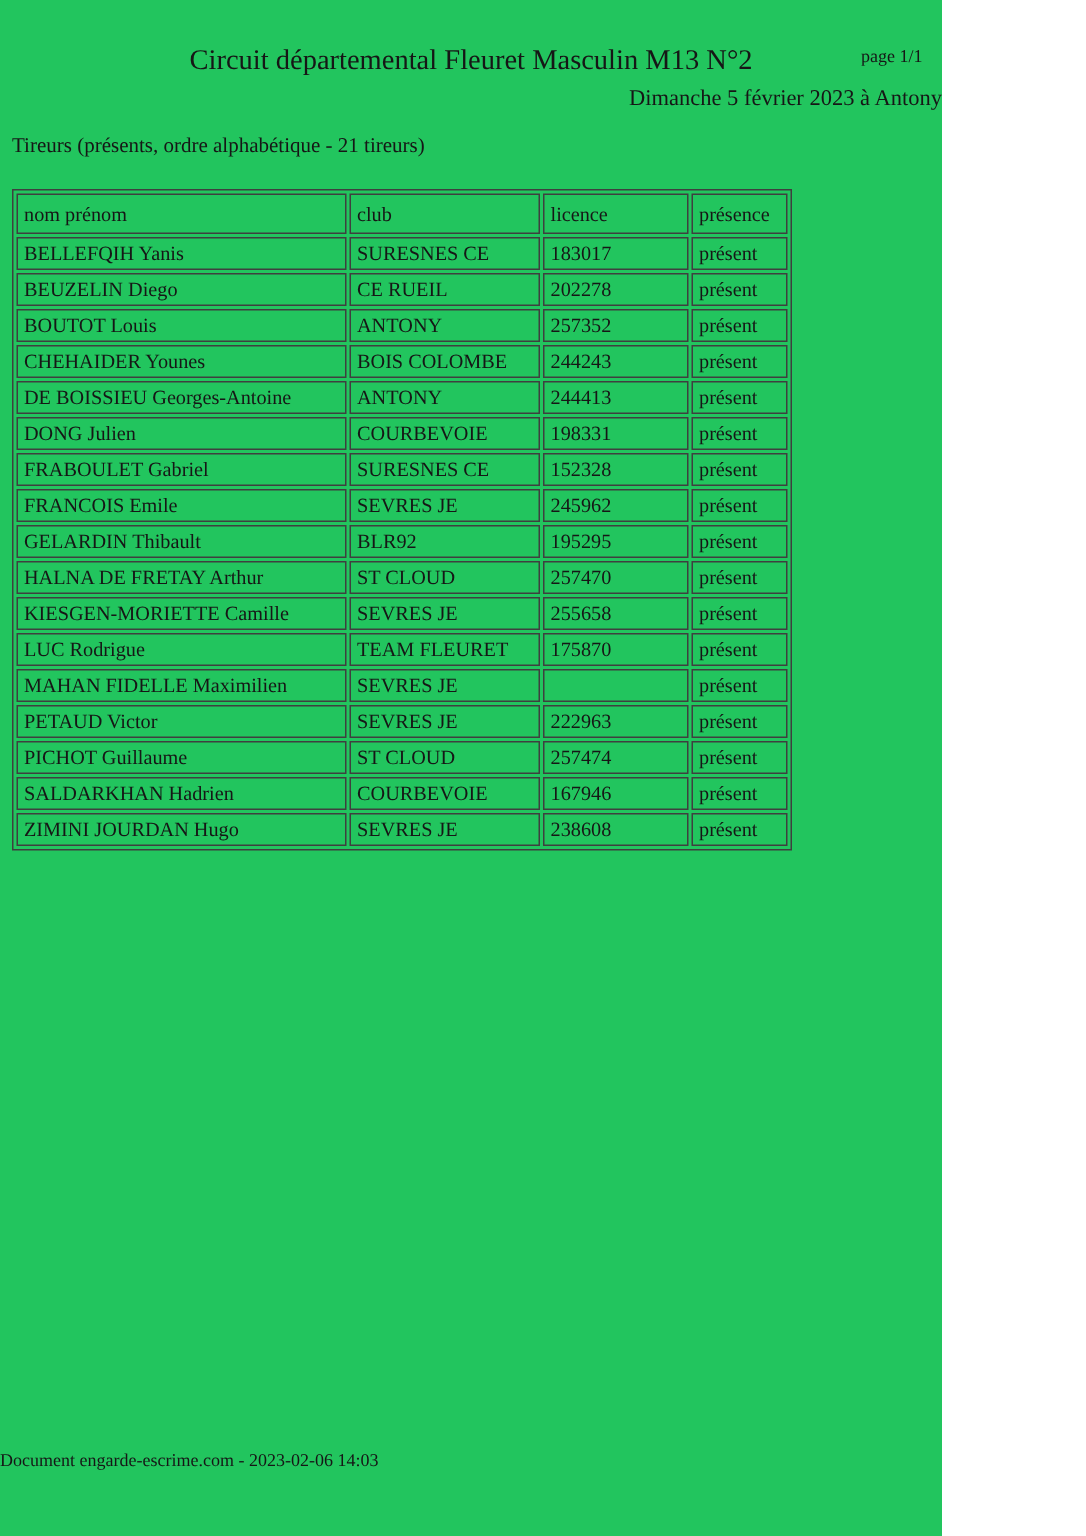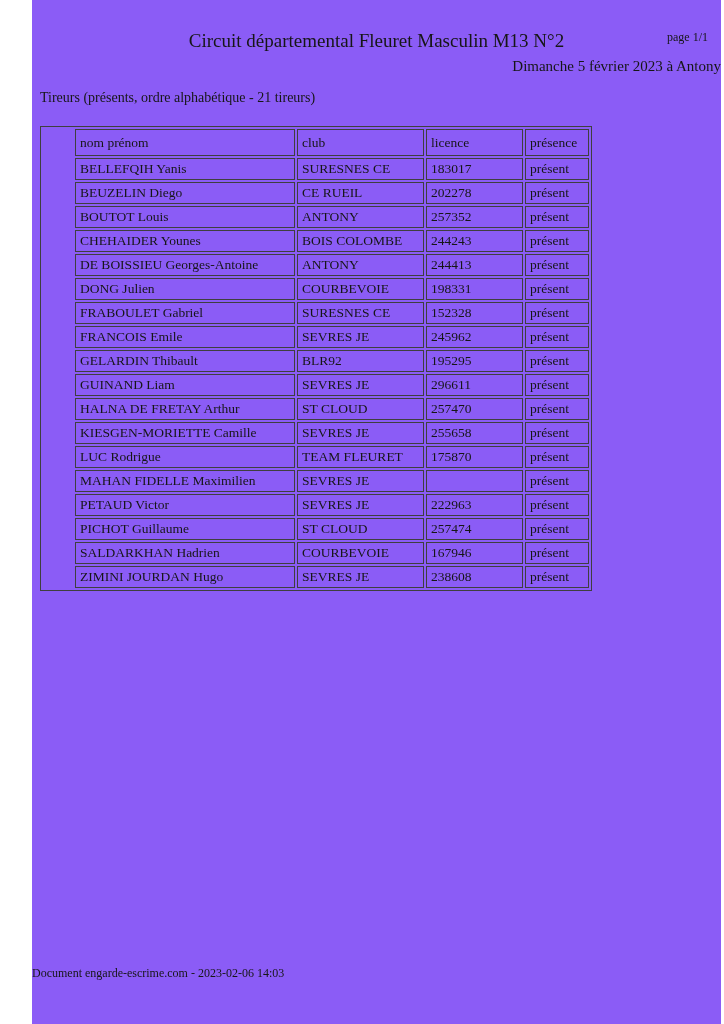--- a/index.html
+++ b/index.html
@@ -1,25 +1,24 @@
 <!DOCTYPE html>
 <html><head>
 <meta charset="utf-8">
 <style>
   html, body { margin: 0; padding: 0; }
   body { background: #ffffff; }
   .page {
     position: relative;
-    width: 689px;
+    width: 628px;
     height: 1024px;
-    background: #8b5cf6;
+    background: #22c55e;
     font-family: "Liberation Serif", serif;
     color: #161616;
     overflow: hidden;
-    margin-left: 32px;
   }
   .doc-title {
     position: absolute;
     top: 30px; left: 0; right: 0;
     text-align: center;
     font-size: 19px;
     font-weight: normal;
     margin: 0;
   }
   .doc-subtitle {
@@ -44,21 +43,20 @@
   }
   table.tireurs {
     position: absolute;
     top: 126px; left: 8px;
     width: 516px;
     table-layout: fixed;
     border-collapse: separate;
     border-spacing: 2px;
     border: 1px solid #3f3f3f;
     font-size: 13.5px;
-    padding-left: 32px;
   }
   table.tireurs th, table.tireurs td {
     border: 1px solid #3f3f3f;
     padding: 1px 4px;
     text-align: left;
     font-weight: normal;
     vertical-align: middle;
     white-space: nowrap;
     overflow: hidden;
   }
@@ -158,26 +156,20 @@
     <td>présent</td>
   </tr>
 
   <tr>
     <td>GELARDIN Thibault</td>
     <td>BLR92</td>
     <td>195295</td>
     <td>présent</td>
   </tr>
 
-  <tr>
-    <td>GUINAND Liam</td>
-    <td>SEVRES JE</td>
-    <td>296611</td>
-    <td>présent</td>
-  </tr>
 
   <tr>
     <td>HALNA DE FRETAY Arthur</td>
     <td>ST CLOUD</td>
     <td>257470</td>
     <td>présent</td>
   </tr>
 
   <tr>
     <td>KIESGEN-MORIETTE Camille</td>

